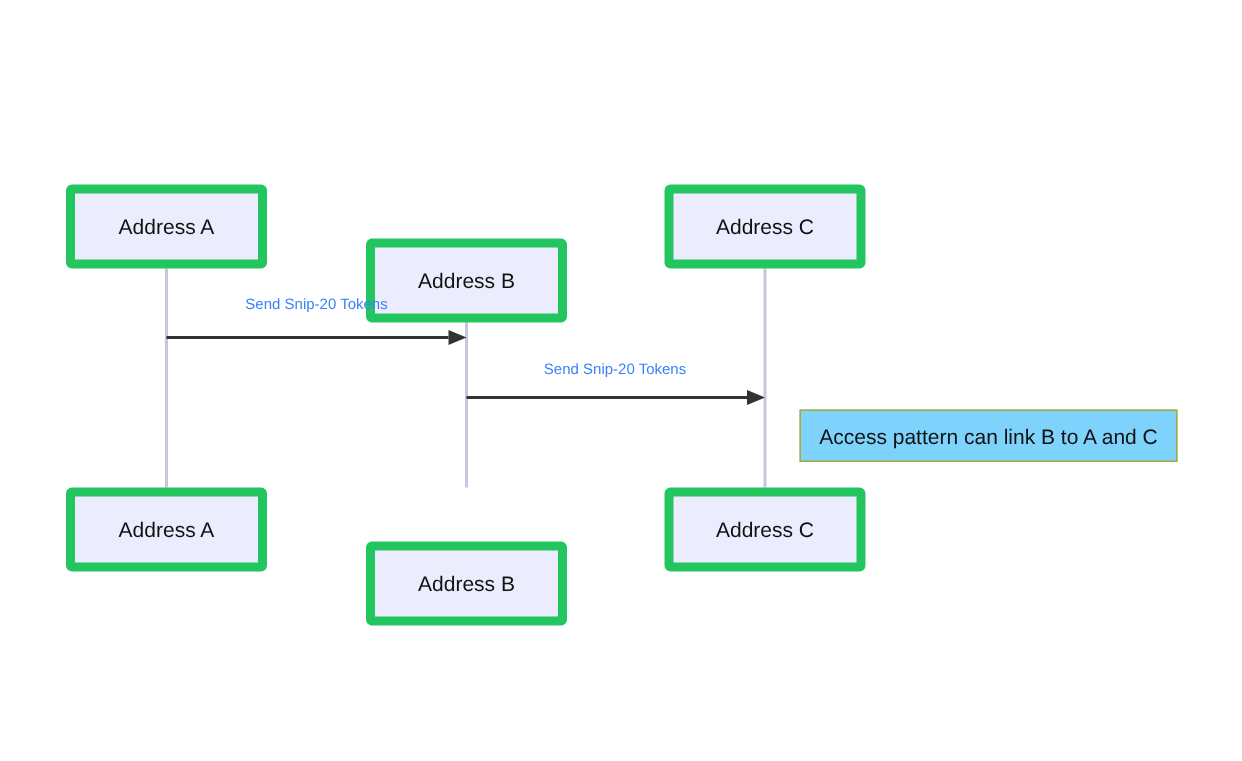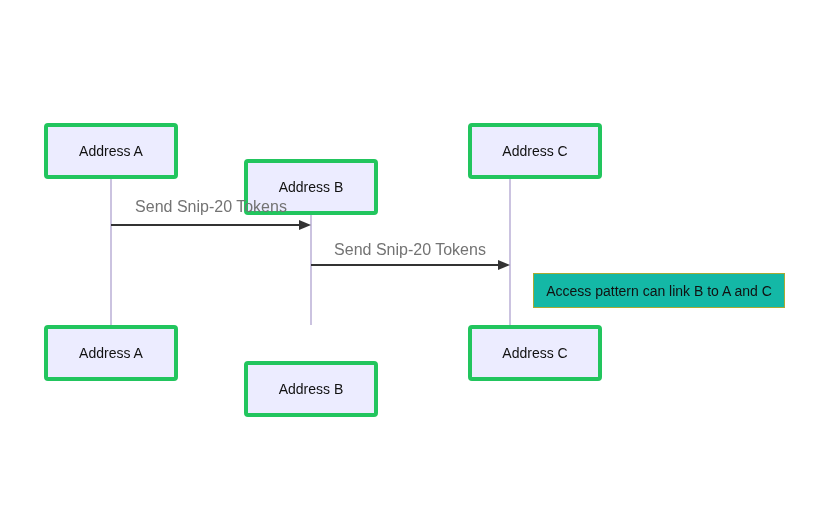--- a/index.html
+++ b/index.html
@@ -10,32 +10,32 @@
     background: #ffffff;
     font-family: "Liberation Sans", "DejaVu Sans", sans-serif;
     color: #1a1a1a;
     overflow: hidden;
   }
   .actor-box {
     position: absolute;
     width: 134px;
     height: 56px;
     background: #ECECFF;
-    border: 4px solid #22c55e;
+    border: 6px solid #22c55e;
     border-radius: 4px;
     box-sizing: border-box;
     display: flex;
     align-items: center;
     justify-content: center;
     font-size: 14px;
     color: #111111;
   }
   .col-a { left: 44px; }
   .col-b { left: 244px; margin-top: 36px; }
-  .col-c { left: 443px; margin-left: 25px; }
+  .col-c { left: 443px; }
   .row-top { top: 123px; }
   .row-bottom { top: 325px; }
   .lifeline {
     position: absolute;
     top: 179px;
     height: 146px;
     width: 1.5px;
     background: #cbc3e0;
   }
   .lifeline.a { left: 110.2px; }
@@ -54,33 +54,33 @@
     height: 0;
     border-top: 5px solid transparent;
     border-bottom: 5px solid transparent;
     border-left: 12px solid #333333;
   }
   .arrowhead.m1 { left: 299px; top: 220px; }
   .arrowhead.m2 { left: 498px; top: 260px; }
   .msg-label {
     position: absolute;
     transform: translateX(-50%);
-    font-size: 16px;
+    font-size: 10px;
     white-space: nowrap;
-    color: #737373;
+    color: #3b82f6;
   }
   .msg-label.m1 { left: 211px; top: 198px; }
   .msg-label.m2 { left: 410px; top: 241px; }
   .note-box {
     position: absolute;
     left: 533px;
     top: 273px;
     width: 252px;
     height: 35px;
-    background: #14b8a6;
+    background: #7dd3fc;
     border: 1px solid #aaaa33;
     box-sizing: border-box;
     display: flex;
     align-items: center;
     justify-content: center;
     font-size: 14px;
     white-space: nowrap;
     color: #111111;
   }
 </style>

